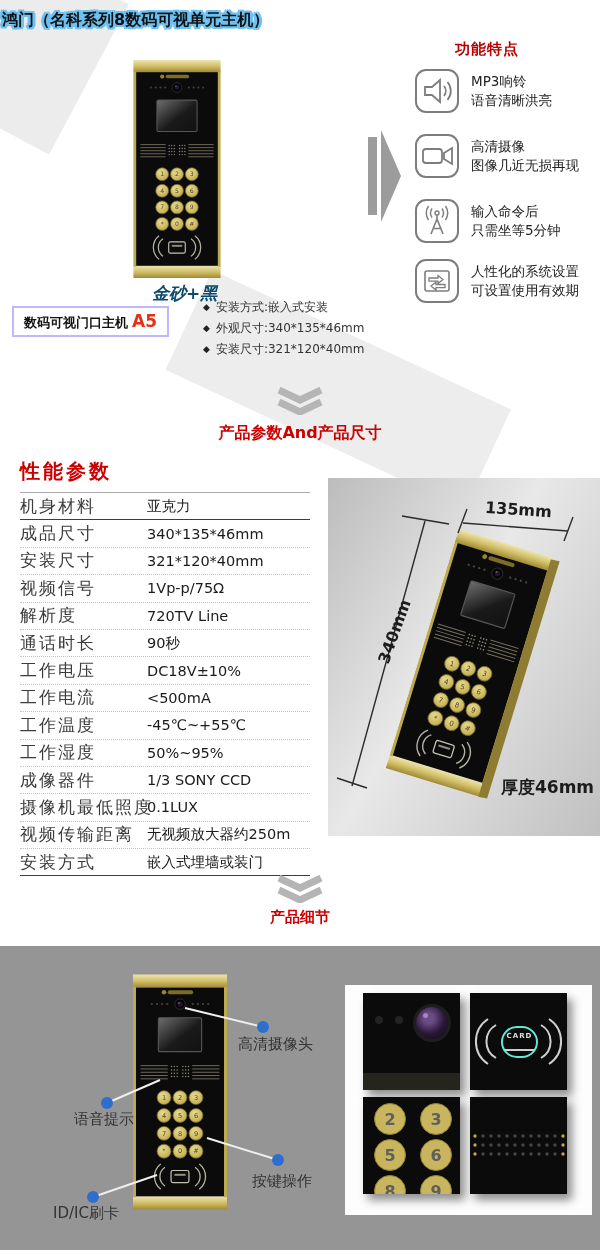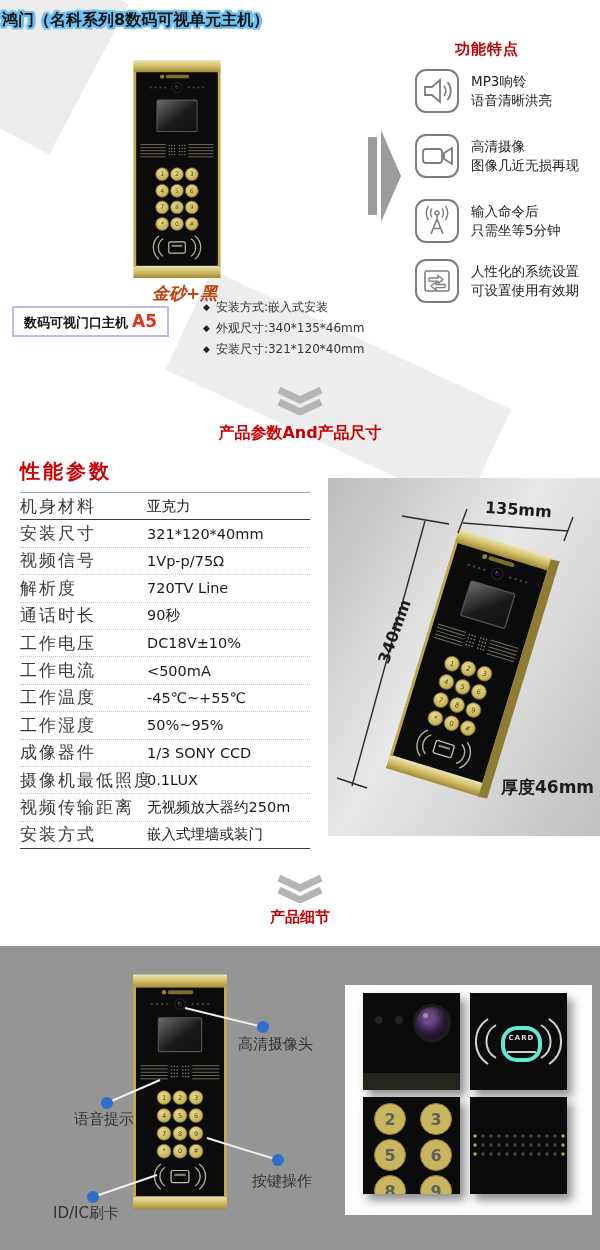--- a/index.html
+++ b/index.html
@@ -19,21 +19,21 @@
   
   .feat-head{left:455px;top:40px;font-size:15px;font-weight:bold;color:#b80000;letter-spacing:1px;}
   .feat{left:414px;width:186px;height:50px;display:flex;align-items:center;}
   .feat .txt{margin-left:11px;font-size:13.5px;color:#222;line-height:19px;font-weight:500;white-space:nowrap;}
   
   .arrow-bar{left:368px;top:137px;width:9px;height:78px;background:#9c9c9c;}
   .arrow-tri{left:381px;top:130px;width:0;height:0;border-left:20px solid #9c9c9c;
              border-top:46px solid transparent;border-bottom:46px solid transparent;}
   
   .variant{left:152px;top:282px;font-size:17px;font-weight:bold;font-style:italic;
-           font-family:"DejaVu Serif",serif;color:#c2410c;}
+           font-family:"DejaVu Serif",serif;color:#0c4a6e;}
   .model-box{left:12px;top:306px;border:2px solid #c4b5fd;background:#fff;padding:3px 10px;
              font-size:13px;font-weight:bold;color:#111;white-space:nowrap;}
   .model-box .code{color:#e83015;font-size:17px;margin-left:4px;}
   .bullets{left:203px;top:299px;font-size:12px;color:#333;}
   .bullets .b{margin-bottom:4px;white-space:nowrap;}
   .bullets .dia{font-size:9px;margin-right:6px;vertical-align:1px;color:#222;}
   
   .banner-txt{left:0;width:600px;text-align:center;font-weight:bold;color:#c00;}
   
   .spec-head{left:20px;top:458px;font-size:20px;font-weight:bold;color:#cc0000;letter-spacing:3px;}
@@ -56,21 +56,21 @@
   .panel{position:absolute;left:345px;top:39px;width:247px;height:230px;background:#fdfdfd;}
   .sq{position:absolute;width:97px;height:97px;background:#0b0b0b;overflow:hidden;
       box-shadow:5px 6px 9px rgba(0,0,0,.45);}
   .lens{position:absolute;left:50px;top:11px;width:32px;height:32px;border-radius:50%;
         border:3px solid #1e1e1e;
         background:radial-gradient(circle at 40% 35%, #6b4a85 0 18%, #2a1738 55%, #0b0b0b 100%);}
   .lens .glint{position:absolute;left:7px;top:6px;width:5px;height:5px;border-radius:50%;
         background:#cbb3da;opacity:.6;}
   .tl-dot{position:absolute;top:23px;width:8px;height:8px;border-radius:50%;background:#232323;}
   .tl-strip{position:absolute;left:0;bottom:0;width:100%;height:17px;background:#25251e;}
-  .card-rect{position:absolute;left:31px;top:33px;width:33px;height:28px;border:4px solid #5eead4;
+  .card-rect{position:absolute;left:31px;top:33px;width:33px;height:28px;border:2px solid #5eead4;
         border-radius:16px;}
   .card-word{position:absolute;left:0;top:4px;width:100%;text-align:center;font-size:7px;
         letter-spacing:1px;color:#ddd;font-weight:bold;}
   .card-stripe{position:absolute;left:2px;bottom:5px;width:29px;height:2.5px;background:#cfcfcf;}
   .pkey{position:absolute;width:30px;height:30px;border-radius:50%;background:#c9b55d;
         border:1px solid #97822f;color:#5f5f5f;font-size:16px;font-weight:bold;
         display:flex;align-items:center;justify-content:center;}
 </style>
 </head>
 <body>
@@ -268,20 +268,24 @@
   </svg>
   <div class="abs banner-txt" style="top:423px;font-size:16px">产品参数And产品尺寸</div>
 
   <div class="abs spec-head">性能参数</div>
   <div class="abs spec-table">
       <div class="srow first">
         <span class="slab">机身材料</span>
         <span class="sval">亚克力</span>
       </div>
       <div class="srow">
+        <span class="slab">成品尺寸</span>
+        <span class="sval">340*135*46mm</span>
+      </div>
+      <div class="srow">
         <span class="slab">安装尺寸</span>
         <span class="sval">321*120*40mm</span>
       </div>
       <div class="srow">
         <span class="slab">视频信号</span>
         <span class="sval">1Vp-p/75Ω</span>
       </div>
       <div class="srow">
         <span class="slab">解析度</span>
         <span class="sval">720TV Line</span>

